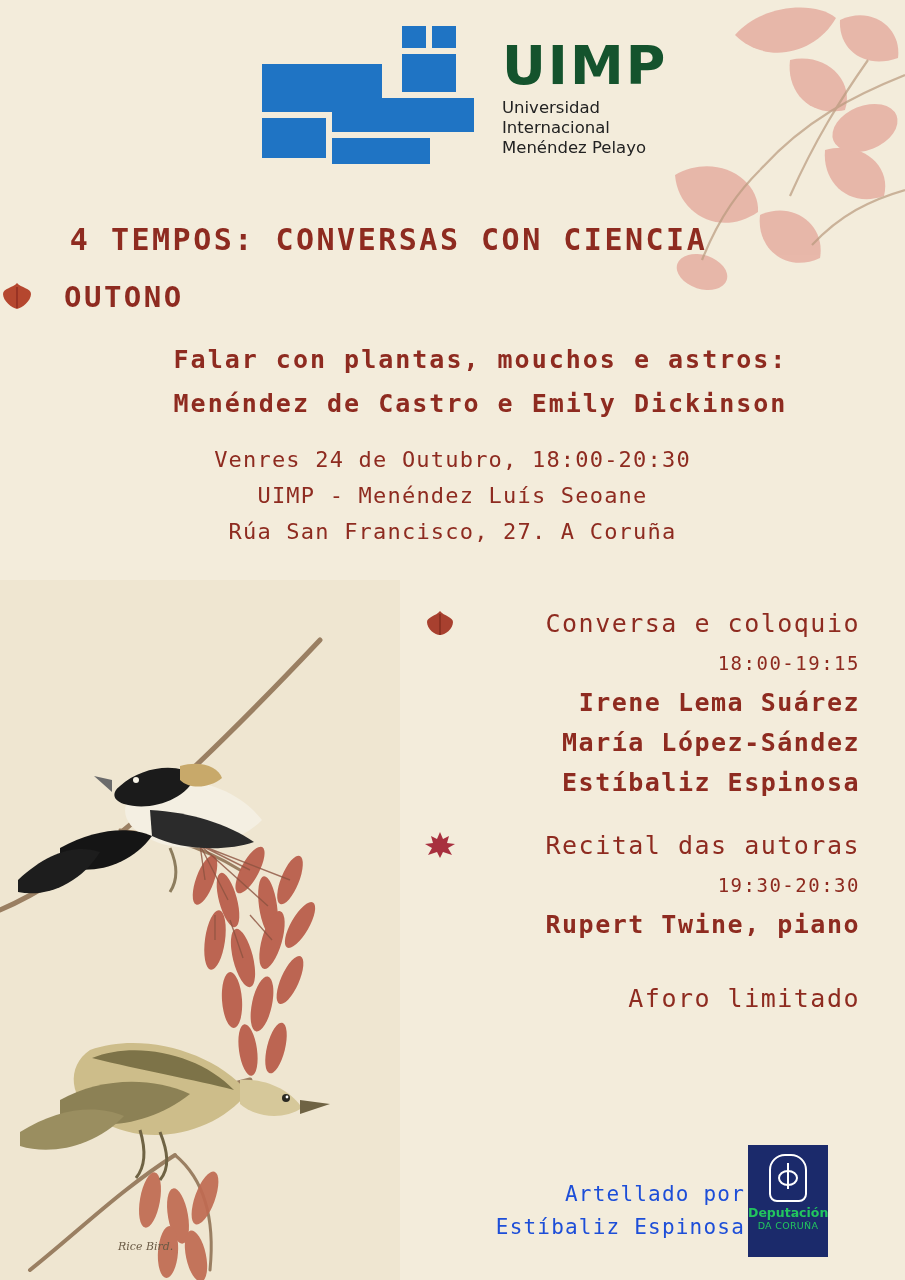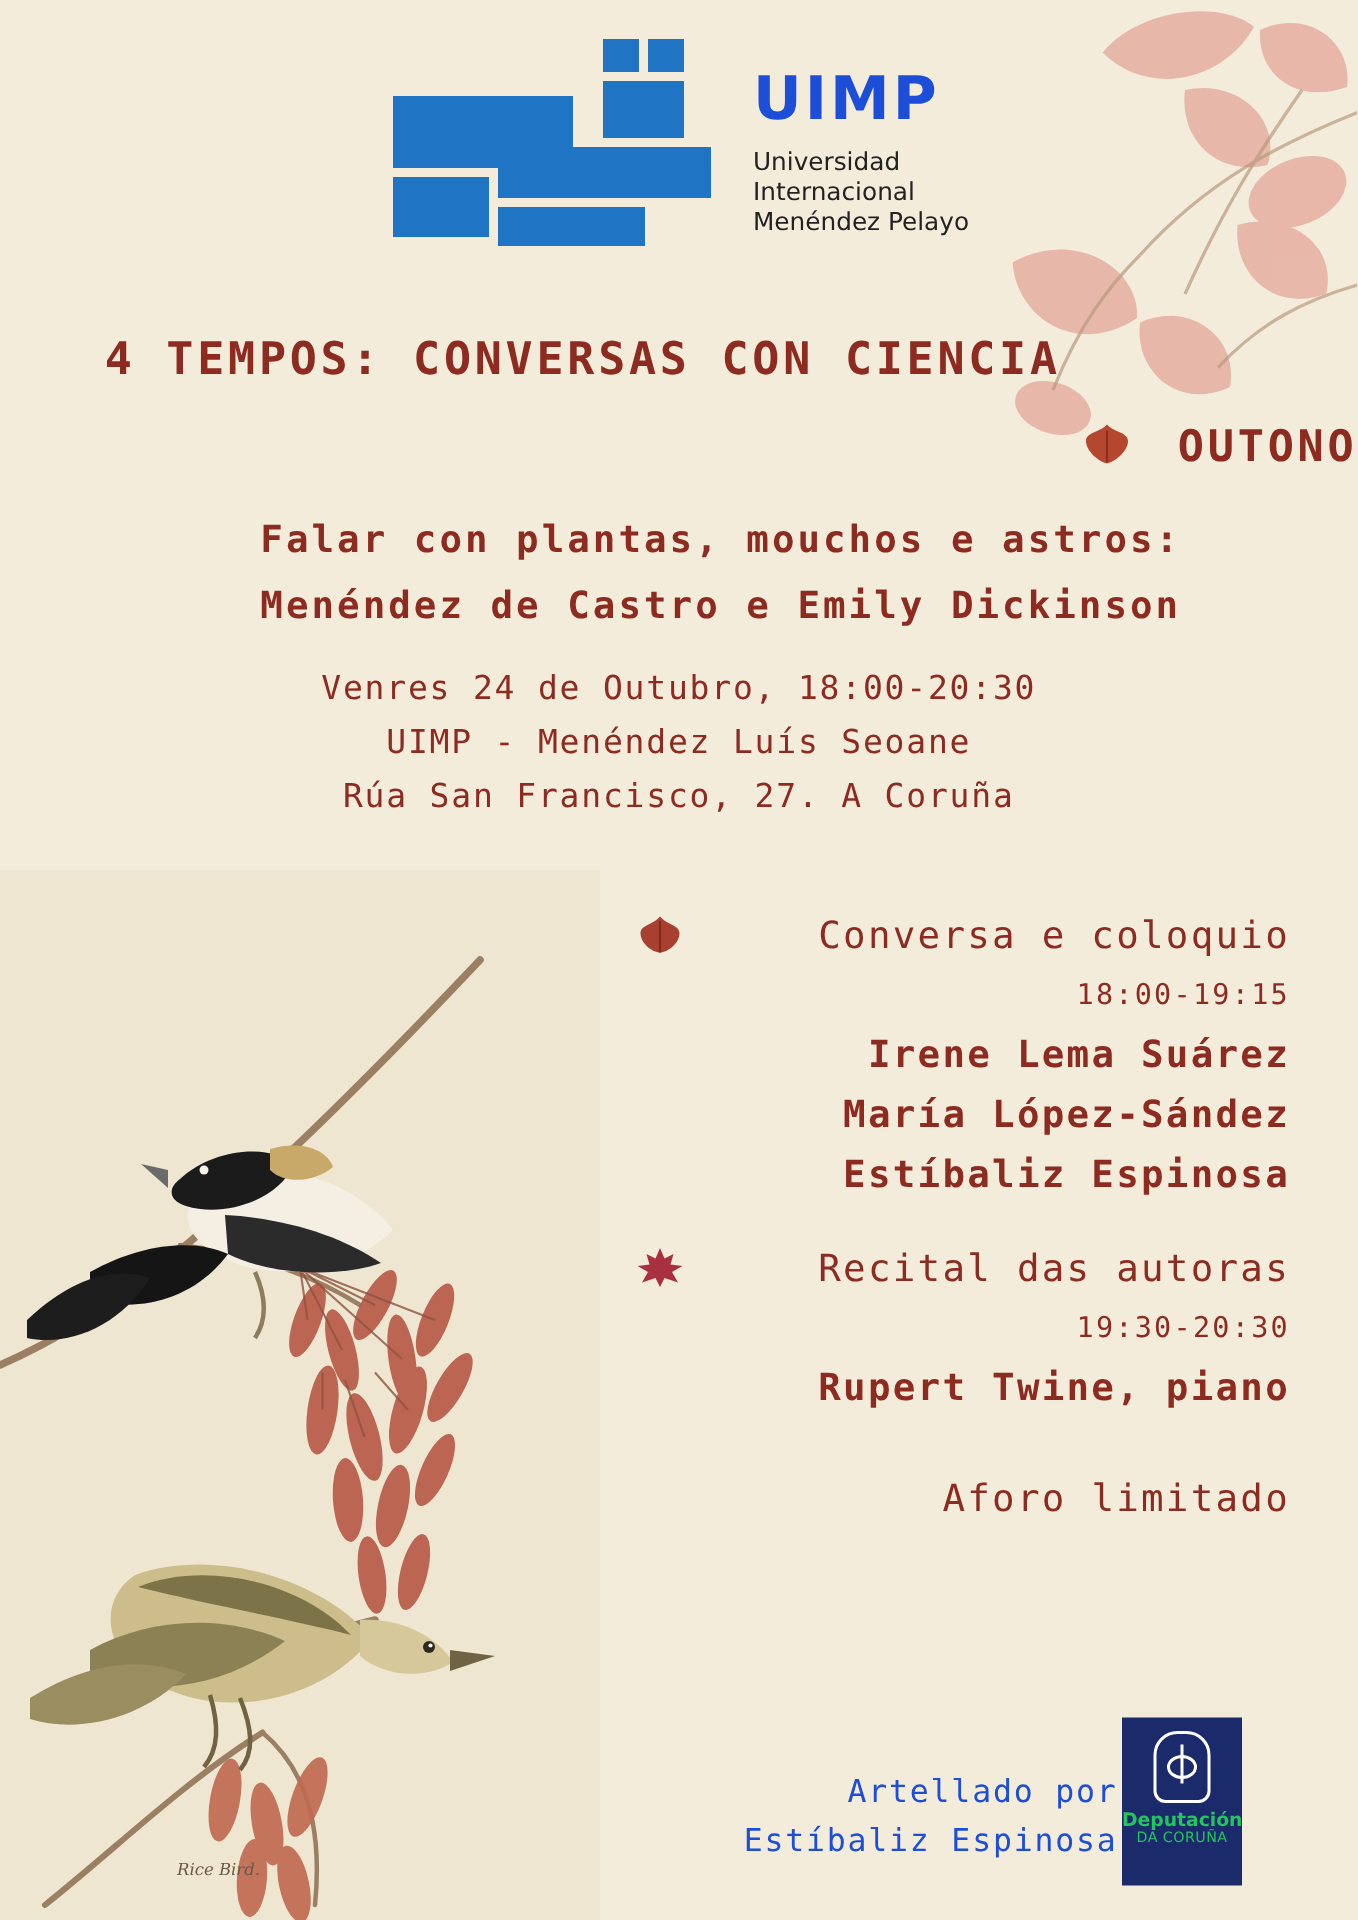--- a/index.html
+++ b/index.html
@@ -59,24 +59,24 @@
   }
   .logo-text {
     position: absolute;
     left: 240px;
     top: 12px;
     color: #111;
   }
   .logo-title {
     font-family: "DejaVu Sans", sans-serif;
     font-weight: bold;
-    font-size: 40px;
+    font-size: 54px;
     letter-spacing: 2px;
     line-height: 56px;
-    color: #1d4ed8;
+    color: #14532d;
   }
   .logo-sub {
     font-family: "DejaVu Sans", sans-serif;
     font-size: 16.5px;
     line-height: 20px;
     color: #222;
     margin-top: 4px;
   }
 
   
@@ -89,21 +89,21 @@
     font-size: 30px;
     font-weight: bold;
     letter-spacing: 2.5px;
     color: #8e2b20;
   }
   .title-season-row {
     position: absolute;
     left: 0;
     top: 280px;
     width: 905px;
-    text-align: right;
+    text-align: left;
     font-size: 29px;
     font-weight: bold;
     letter-spacing: 2.5px;
     color: #8e2b20;
   }
   .season-leaf {
     display: inline-block;
     vertical-align: -4px;
     margin-right: 10px;
   }

